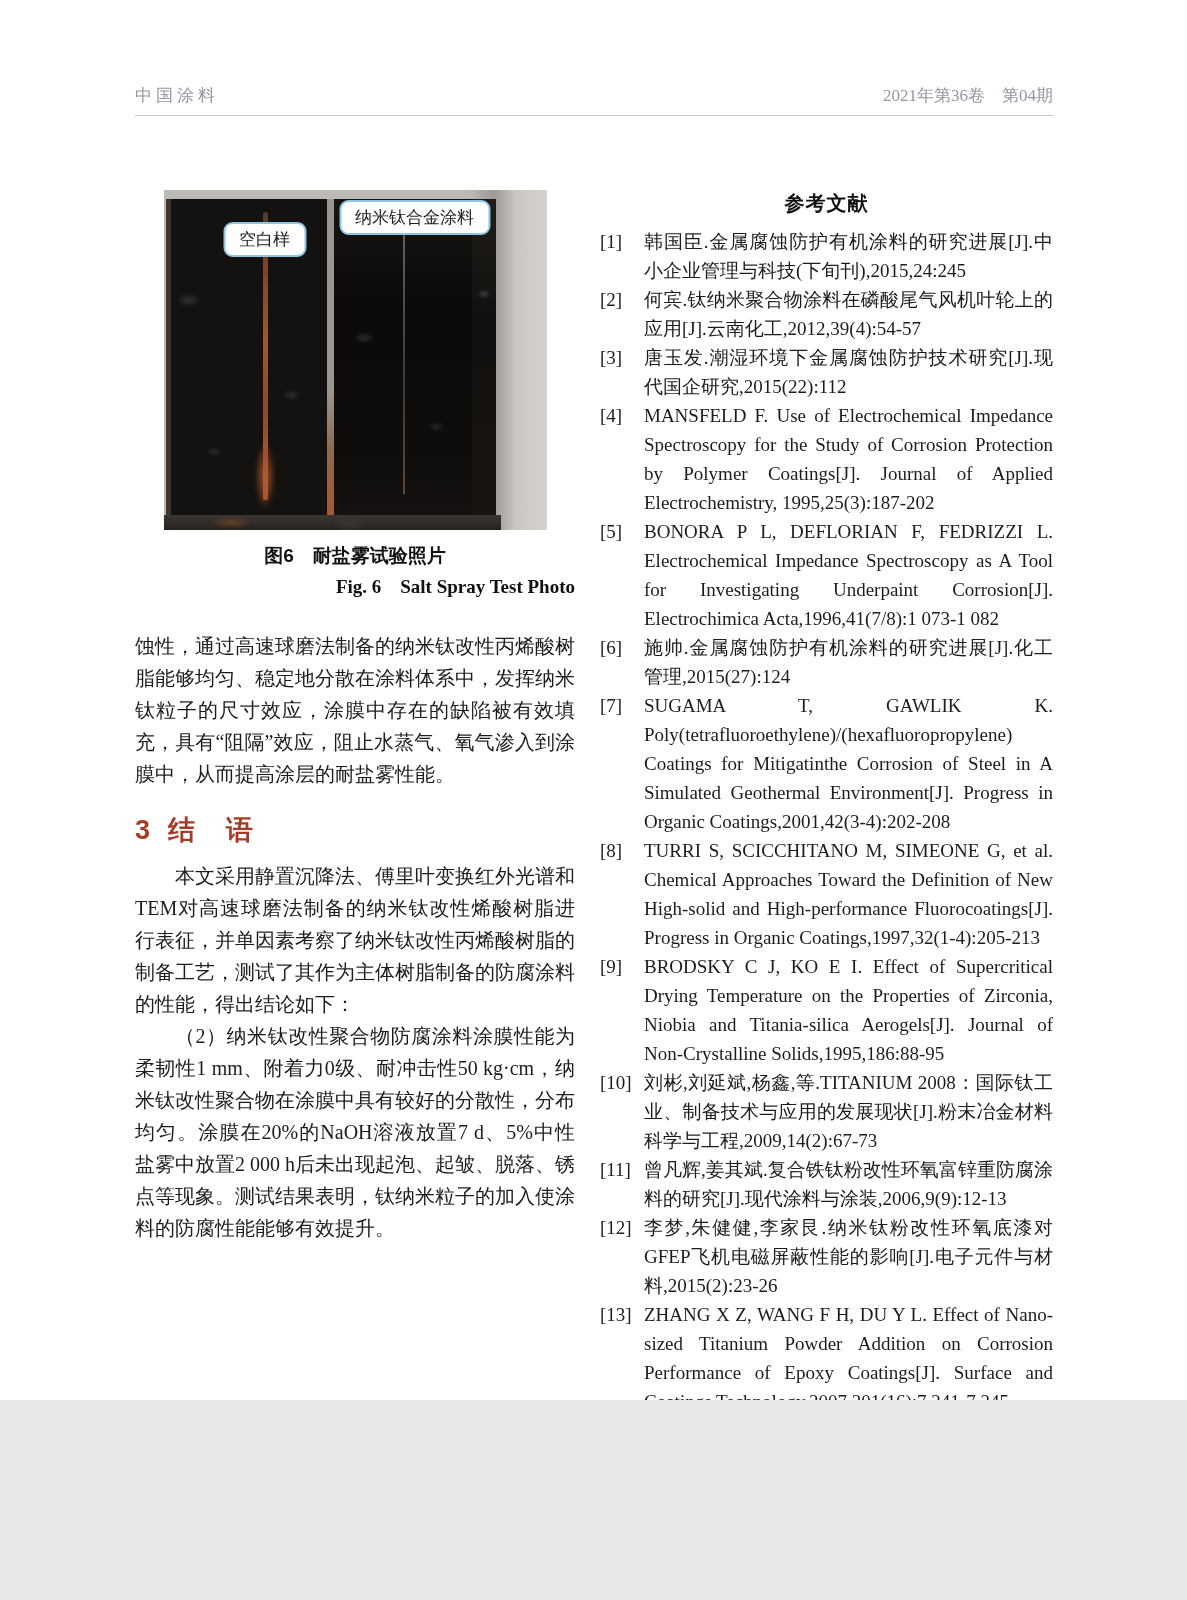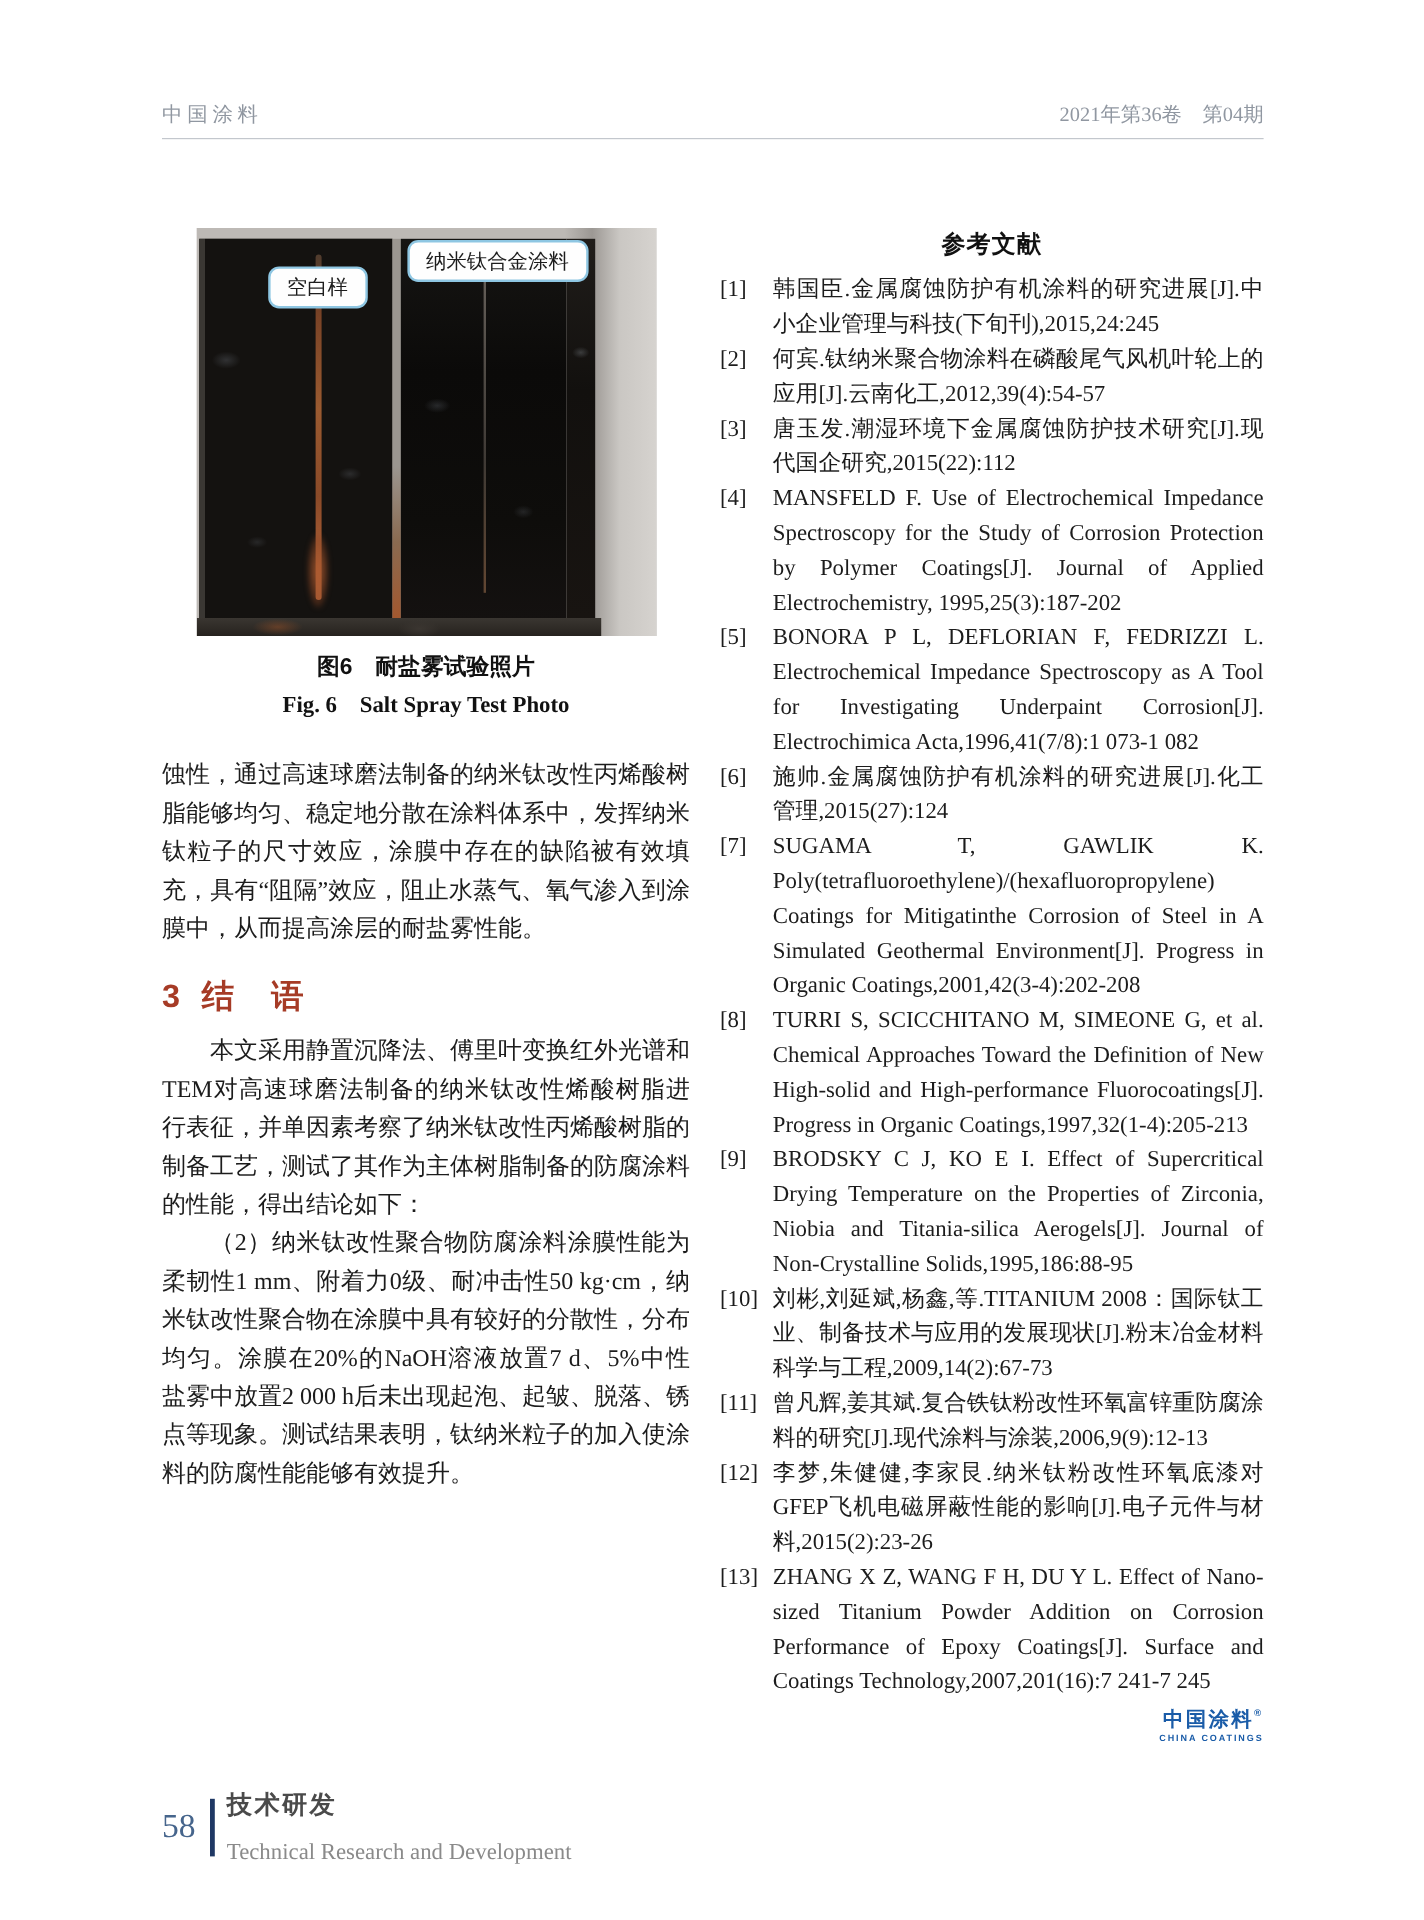--- a/index.html
+++ b/index.html
@@ -5,21 +5,21 @@
   :root{
     --section-heading-red:#a63b26;
     --logo-blue:#1a5ca8;
     --label-border-blue:#8ec6e2;
     --header-gray:#9097a1;
   }
   *{margin:0;padding:0;box-sizing:border-box;}
   html,body{background:#e8e8e8;}
   .page{
     position:relative;
-    width:1187px;height:1600px;
+    width:1187px;height:1400px;
     background:#ffffff;
     font-family:"Liberation Serif","DejaVu Serif",serif;
     color:#1c1c1c;
     margin:0 auto;
     overflow:hidden;
   }
   
   .header{
     position:absolute;left:135px;top:84px;width:918px;
     display:flex;justify-content:space-between;align-items:flex-end;
@@ -91,21 +91,21 @@
     background:#fefefe;border:2px solid var(--label-border-blue);border-radius:9px;
     padding:4px 14px;font-size:17px;color:#1d1d1d;white-space:nowrap;
   }
   .label-blank{left:101px;margin-top:22px;}
   .label-coated{left:251px;}
   
   .caption-zh{
     margin-top:13px;text-align:center;font-weight:bold;font-size:19px;color:#111;
     font-family:"Liberation Sans","DejaVu Sans",sans-serif;
   }
-  .caption-en{margin-top:5px;text-align:center;font-weight:bold;font-size:19px;color:#111;}
+  .caption-en{margin-top:5px;text-align:right;font-weight:bold;font-size:19px;color:#111;}
   
   .body-para{
     font-size:20px;line-height:32px;text-align:justify;color:#1c1c1c;
   }
   .para-cont{margin-top:30px;}
   .indent{text-indent:2em;}
   .section-heading{
     margin:22px 0 12px 0;
     font-family:"Liberation Sans","DejaVu Sans",sans-serif;
     font-size:27px;font-weight:bold;color:var(--section-heading-red);

